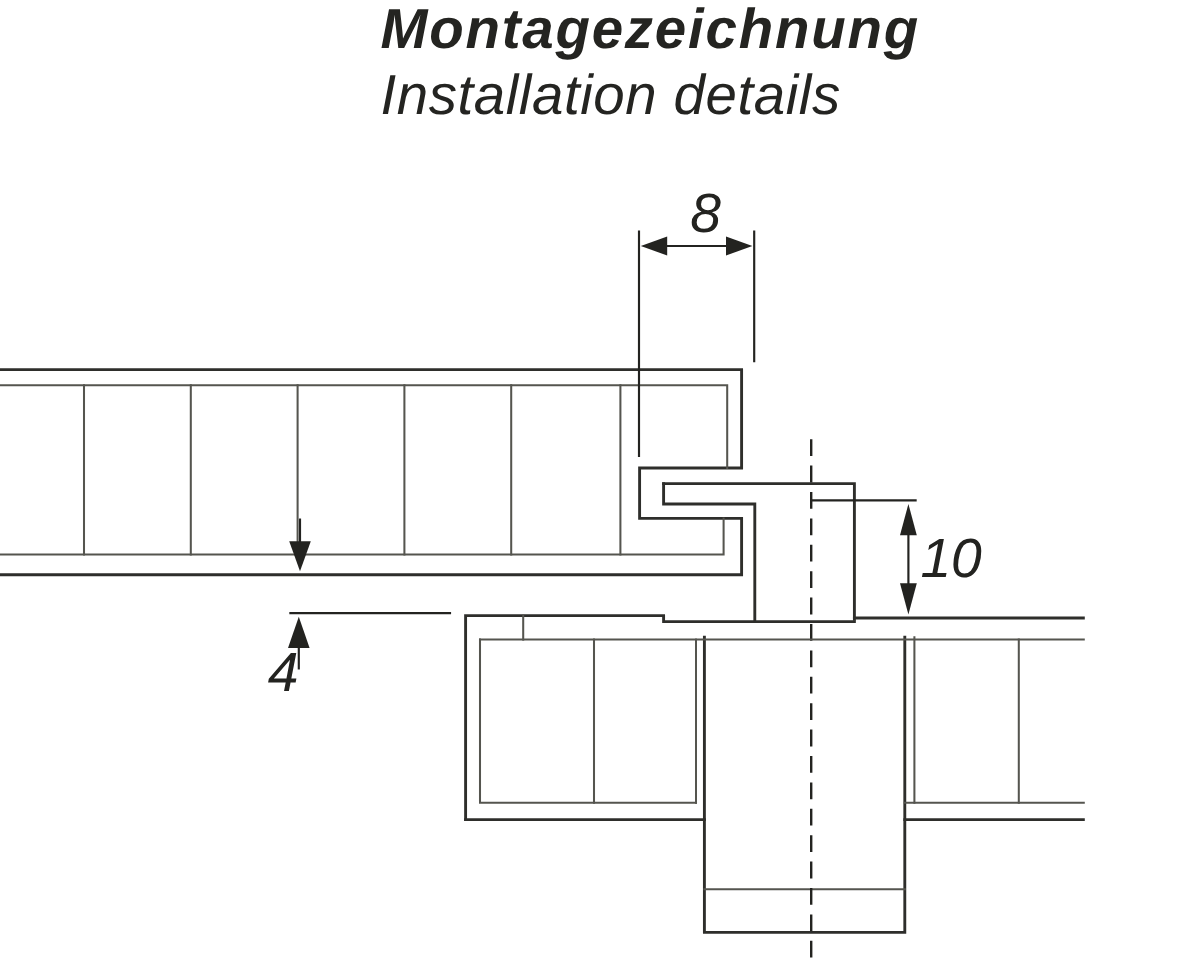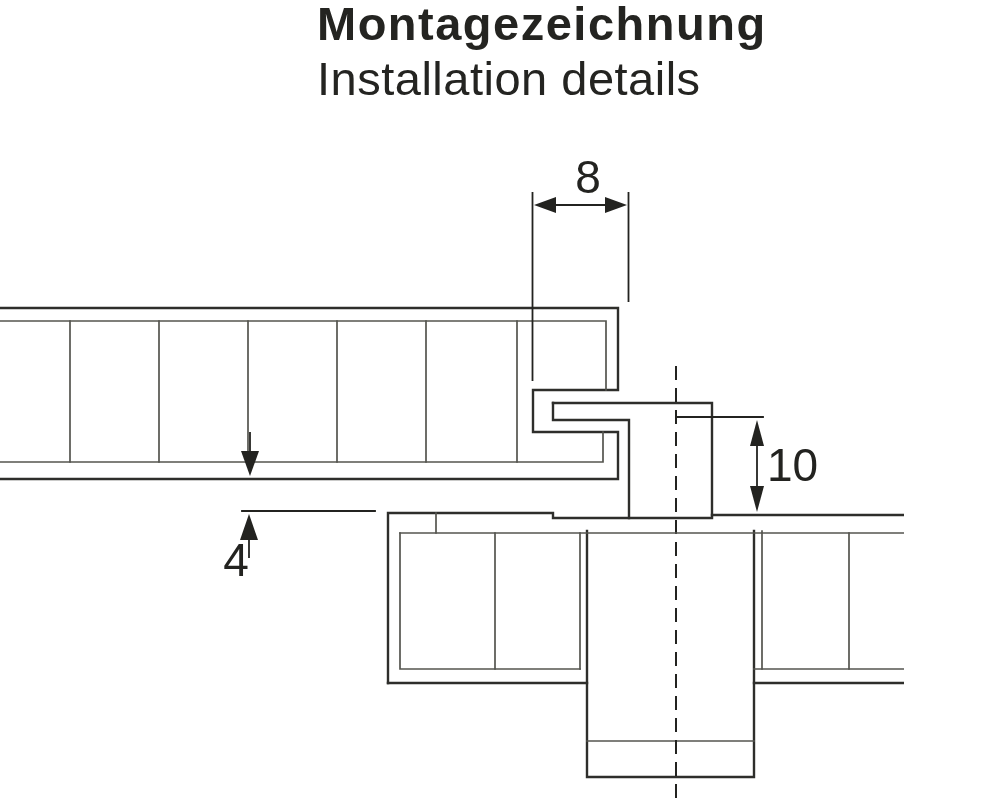--- a/index.html
+++ b/index.html
@@ -2,20 +2,21 @@
 <html><head>
 <meta charset="utf-8">
 <style>
   html,body{margin:0;padding:0;background:#ffffff;}
   .stage{
     position:relative;
     width:904px;height:810px;
     background:#ffffff;
     overflow:hidden;
     font-family:"Liberation Sans", sans-serif;
+    font-style:italic;
   }
   .stage svg{position:absolute;left:0;top:0;}
   .s-main{stroke:#2e2e2b;stroke-width:2.4;fill:none;stroke-linecap:square;}
   .s-soft{stroke:#55554f;stroke-width:1.7;fill:none;stroke-linecap:square;}
   .s-dim{stroke:#232320;stroke-width:1.8;fill:none;stroke-linecap:square;}
   .arrow{fill:#232320;stroke:none;}
   .centerline{stroke:#232320;stroke-width:2;fill:none;stroke-dasharray:14 8;}
   .dim-label{
     font-family:"Liberation Sans", sans-serif;
     font-size:46px;fill:#232320;font-weight:400;

